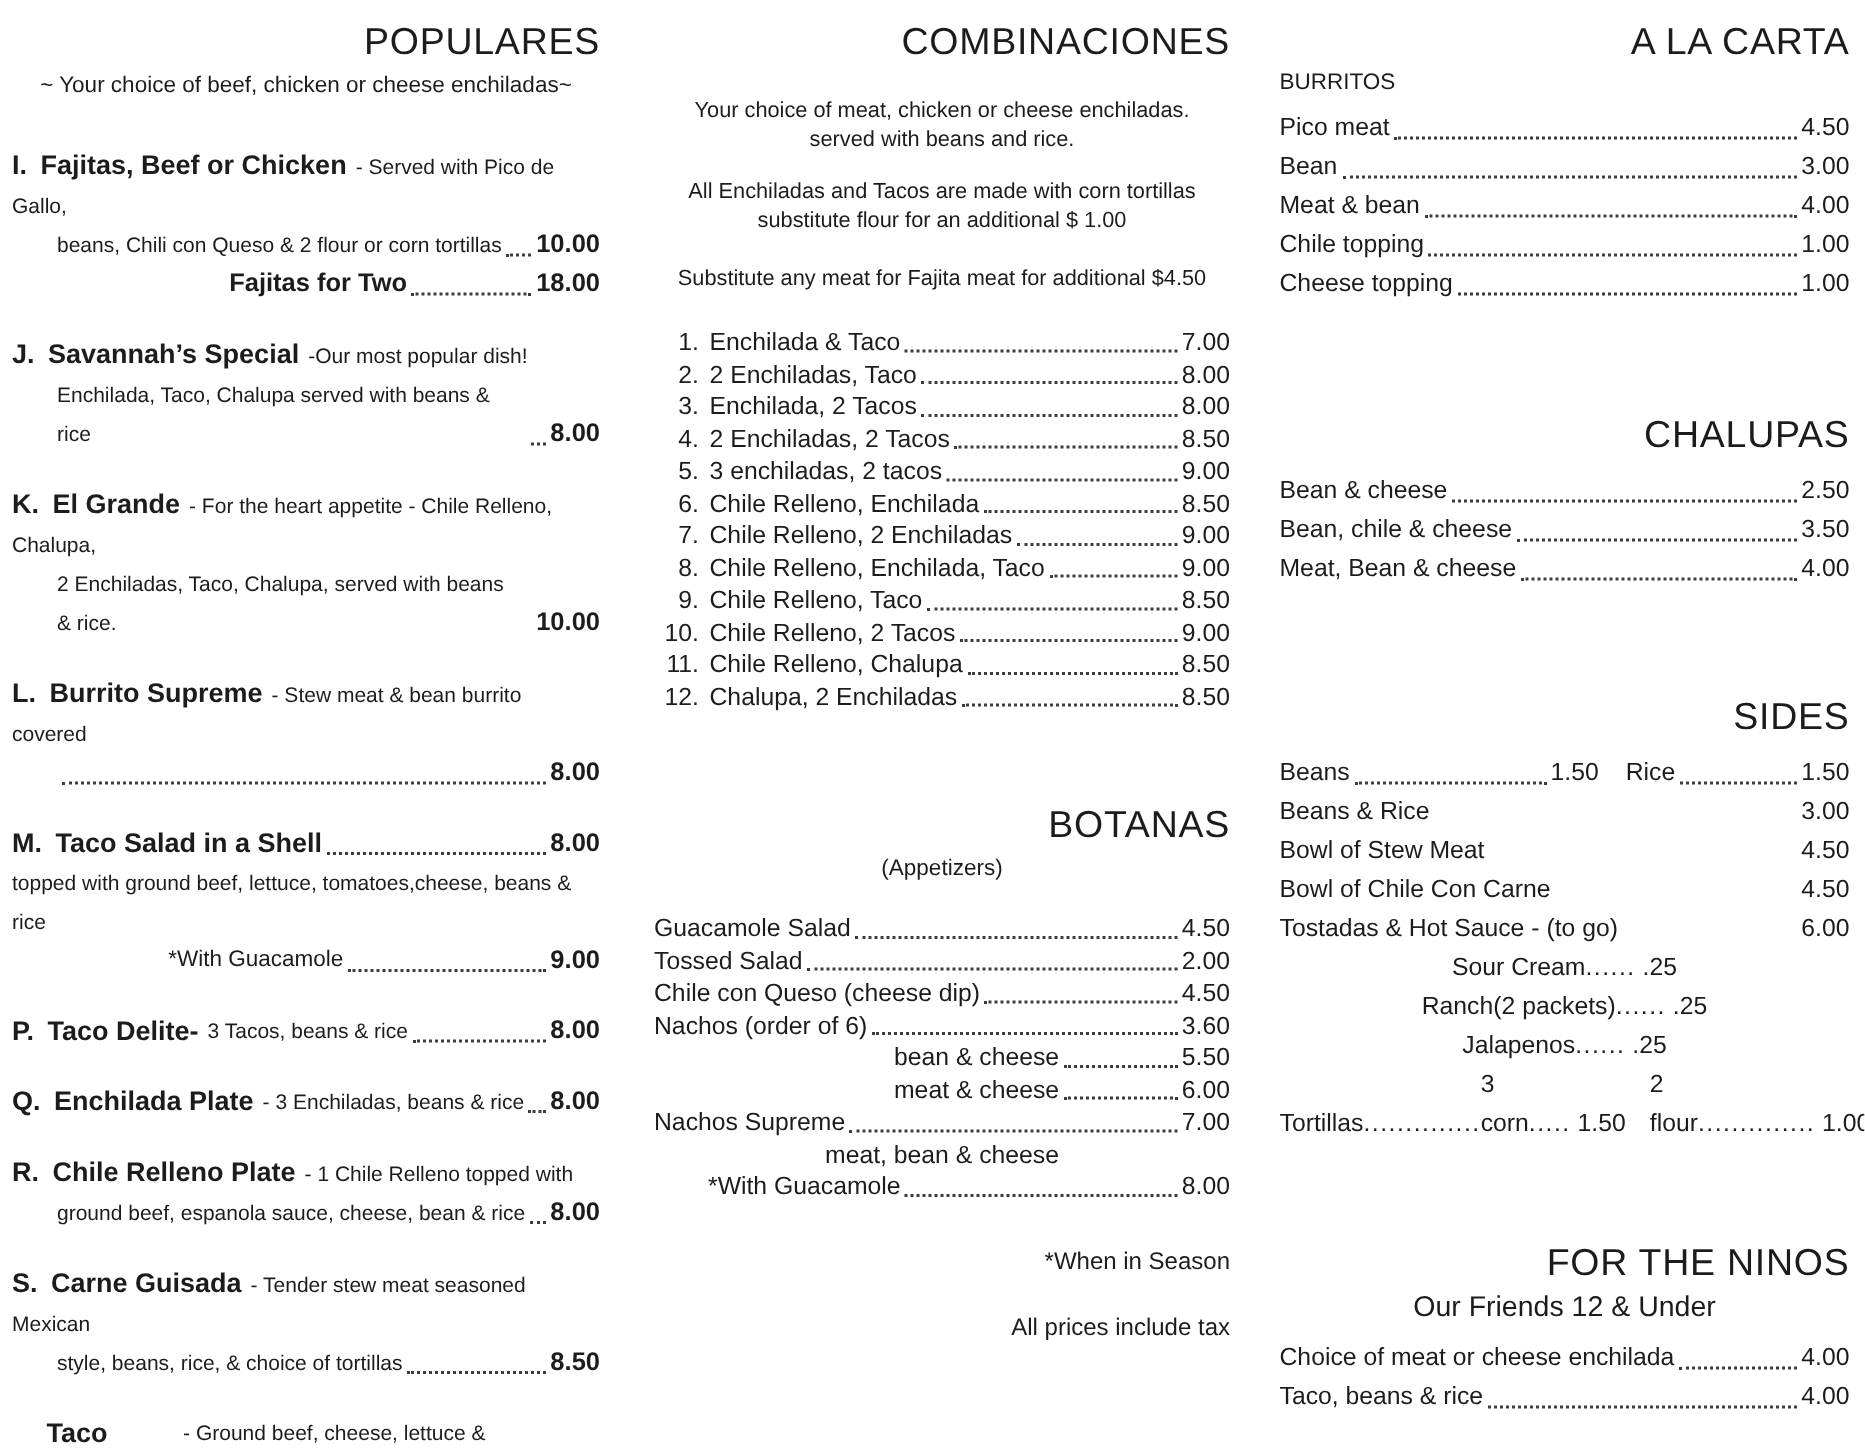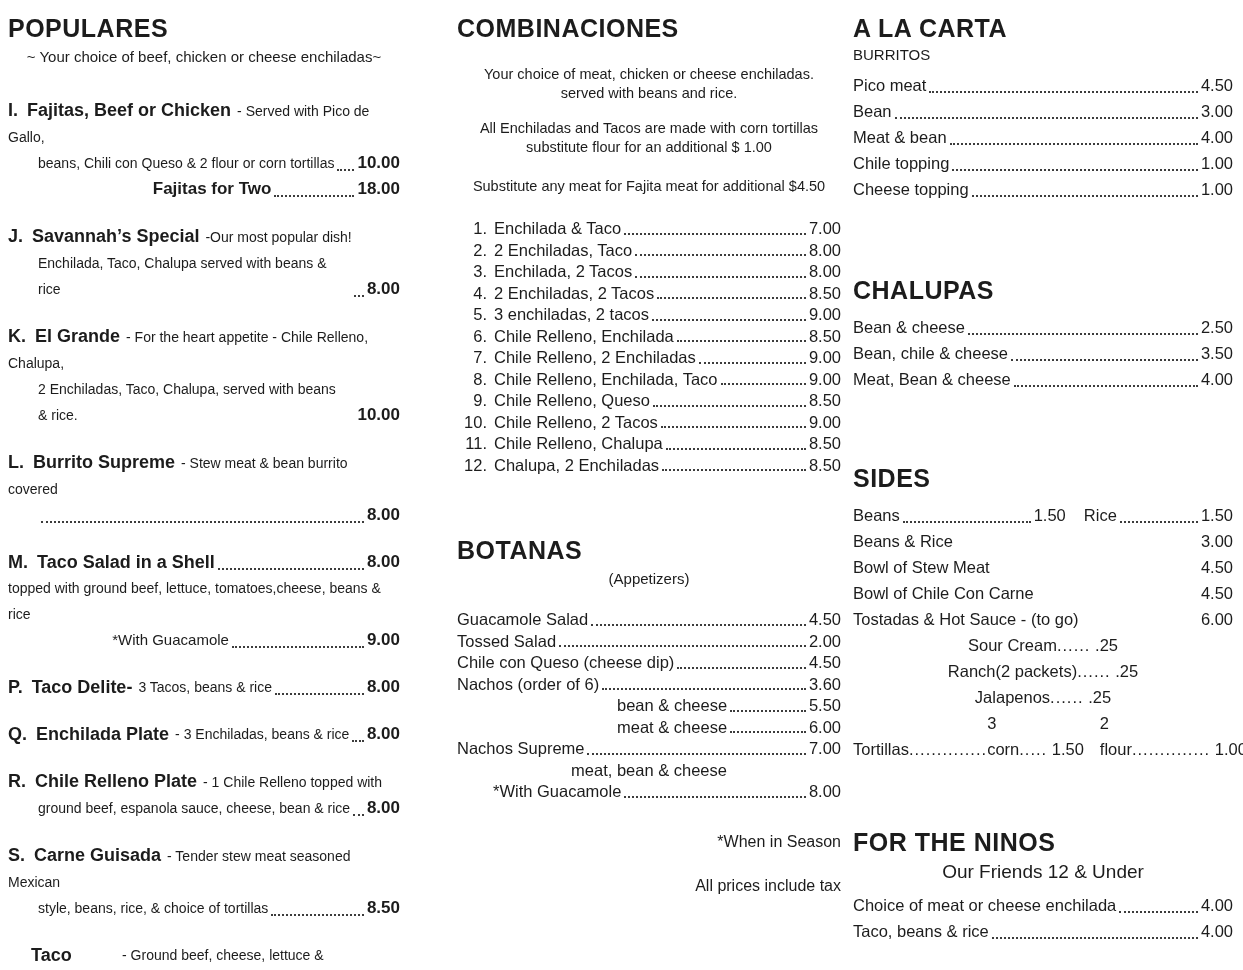--- a/index.html
+++ b/index.html
@@ -1,23 +1,23 @@
 <!DOCTYPE html>
 <html><head>
 <meta charset="utf-8">
 <style>
   html,body { margin:0; padding:0; background:#ffffff; }
   body { font-family:"Liberation Sans", sans-serif; color:#1c1c1c; }
   .page { position:relative; width:1243px; height:970px; background:#fff; overflow:hidden; }
   .col { position:absolute; top:0; }
   .col-left  { left:8px;   width:392px; }
-  .col-mid   { left:457px; width:384px; }
+  .col-mid   { left:436px; width:384px; }
   .col-right { left:853px; width:380px; }
 
-  .sec-title { font-size:25px; font-weight:700; text-align:left; margin:14px 0 0; letter-spacing:.5px; }
+  .sec-title { font-size:25px; font-weight:400; text-align:right; margin:14px 0 0; letter-spacing:.5px; }
   .sec-sub   { font-size:15px; text-align:center; margin-top:5px; }
 
   
   .row { display:flex; align-items:flex-end; }
   .leader { flex:1 1 auto; min-width:10px; border-bottom:2px dotted #3c3c3c; margin:0 3px 5px; }
   .row.nodots .leader { border-bottom:none; }
   .rt { justify-content:flex-end; }
 
   
   .pop-list { margin-top:32px; }
@@ -253,21 +253,21 @@
 
         <div class="row mrow">
           <span class="num">8.</span>
           <span>Chile Relleno, Enchilada, Taco</span>
           <span class="leader"></span>
           <span class="mprice">9.00</span>
         </div>
 
         <div class="row mrow">
           <span class="num">9.</span>
-          <span>Chile Relleno, Queso</span>
+          <span>Chile Relleno, Taco</span>
           <span class="leader"></span>
           <span class="mprice">8.50</span>
         </div>
 
         <div class="row mrow">
           <span class="num">10.</span>
           <span>Chile Relleno, 2 Tacos</span>
           <span class="leader"></span>
           <span class="mprice">9.00</span>
         </div>

